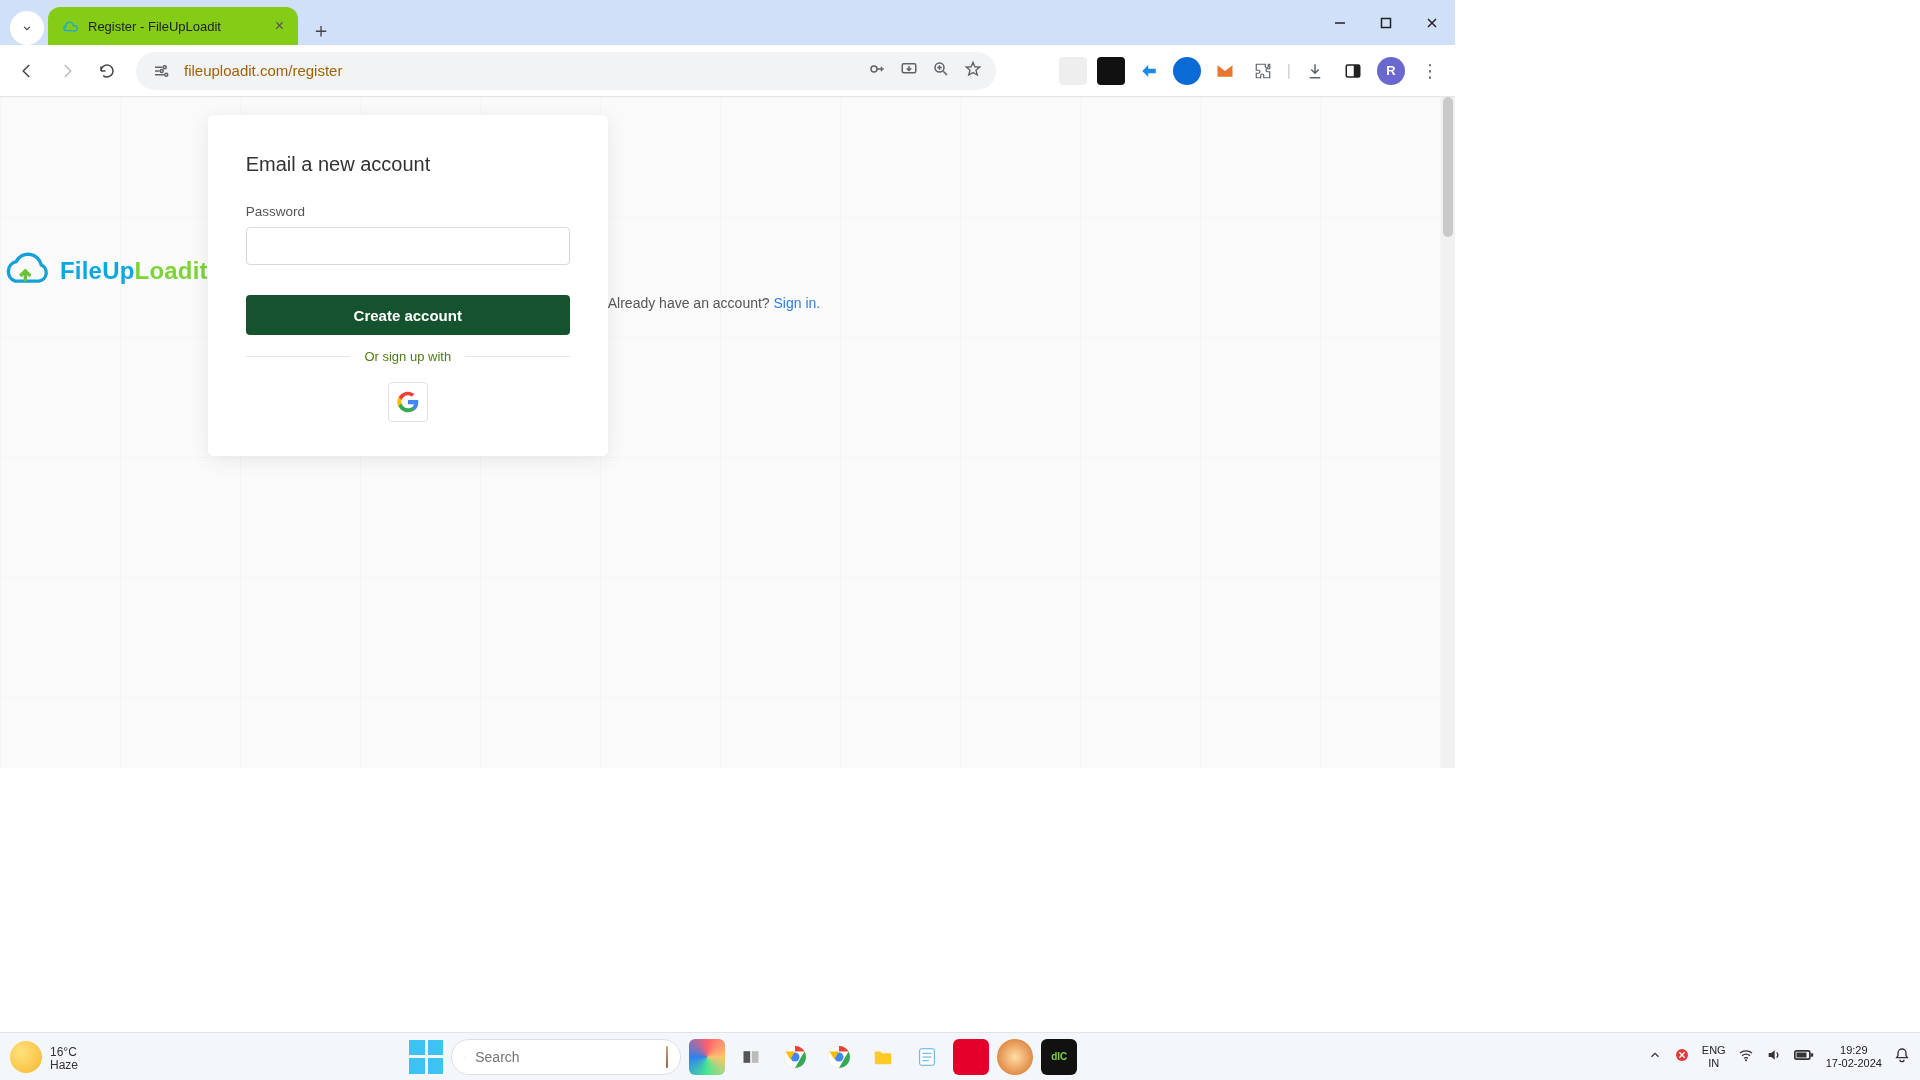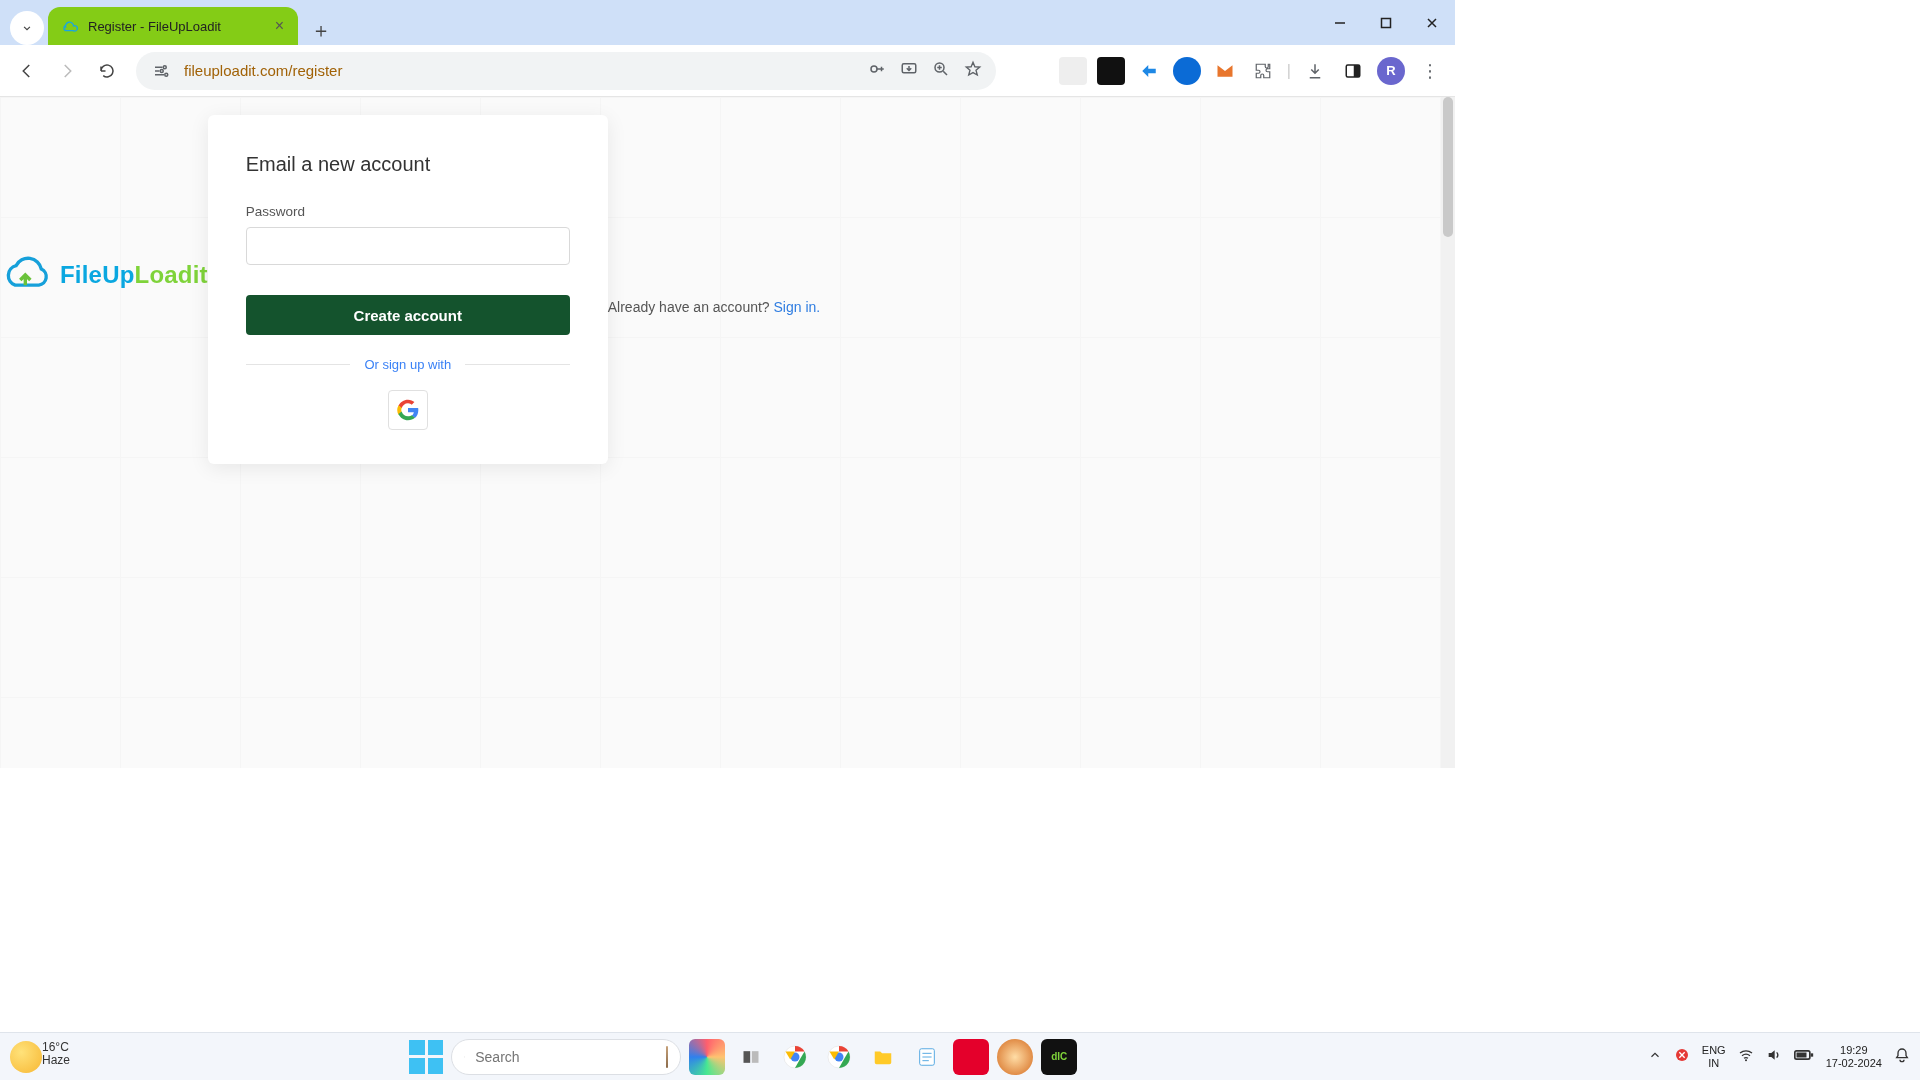--- a/index.html
+++ b/index.html
@@ -46,31 +46,31 @@
   .logo-text { font-size:24px; font-weight:700; letter-spacing:.2px; }
   .logo-text .f1 { color:#0aa7e0; }
   .logo-text .f2 { color:#7fd33a; }
 
   .card { width:400px; background:#fff; border-radius:6px; box-shadow:0 4px 20px rgba(0,0,0,.08); padding:38px 38px 34px; }
   .card h1 { font-size:20px; font-weight:500; color:#333; margin-bottom:28px; }
   .field { margin-bottom:26px; }
   .field label { display:block; font-size:13.5px; color:#555; margin-bottom:8px; }
   .field input { width:100%; height:38px; border:1px solid #d9d9d9; border-radius:4px; padding:0 10px; font-size:14px; outline:none; }
   .submit-btn { width:100%; height:40px; background:#14532d; color:#fff; border:none; border-radius:4px; font-size:15px; font-weight:600; cursor:pointer; margin-top:4px; }
-  .divider { display:flex; align-items:center; gap:14px; margin:22px 0 18px; color:#3b82f6; font-size:13px; }
+  .divider { display:flex; align-items:center; gap:14px; margin:14px 0 18px; color:#4d7c0f; font-size:13px; }
   .divider::before, .divider::after { content:""; flex:1; height:1px; background:#e4e4e4; }
   .social-row { display:flex; justify-content:center; }
   .social-btn { width:40px; height:40px; border:1px solid #e0e0e0; border-radius:4px; display:flex; align-items:center; justify-content:center; cursor:pointer; background:#fff; }
 
   .below-card { margin-top:34px; font-size:14px; color:#555; }
   .below-card a { color:#2f7de1; text-decoration:none; cursor:pointer; }
 
   
   .taskbar { position:absolute; left:0; right:0; bottom:0; height:48px; background:#f3f6fb; border-top:1px solid #dfe4eb; display:flex; align-items:center; padding:0 10px; gap:8px; }
-  .weather { display:flex; align-items:flex-start; min-width:110px; }
+  .weather { display:flex; align-items:flex-end; gap:8px; min-width:110px; }
   .weather .wicon { width:32px; height:32px; border-radius:50%; background:radial-gradient(circle at 35% 35%, #ffe27a, #f7b733); }
   .weather .wtext { display:flex; flex-direction:column; line-height:1.1; font-size:12px; color:#333; }
   .tb-center { margin:0 auto; display:flex; align-items:center; gap:8px; }
   .start-btn { width:34px; height:34px; display:grid; grid-template-columns:1fr 1fr; grid-template-rows:1fr 1fr; gap:3px; cursor:pointer; }
   .start-btn div:nth-child(1){background:#3ec1f3;} .start-btn div:nth-child(2){background:#3ec1f3;} .start-btn div:nth-child(3){background:#3ec1f3;} .start-btn div:nth-child(4){background:#3ec1f3;}
   .searchbar { display:flex; align-items:center; gap:10px; width:230px; height:36px; background:#fff; border:1px solid #dcdfe4; border-radius:20px; padding:0 12px; }
   .searchbar input { flex:1; border:none; outline:none; font-size:14px; color:#666; background:transparent; }
   .tb-icon { width:36px; height:36px; border-radius:6px; display:flex; align-items:center; justify-content:center; cursor:pointer; }
   .tb-right { margin-left:auto; display:flex; align-items:center; gap:12px; }
   .tray-text { font-size:11px; line-height:1.15; color:#222; text-align:center; }

